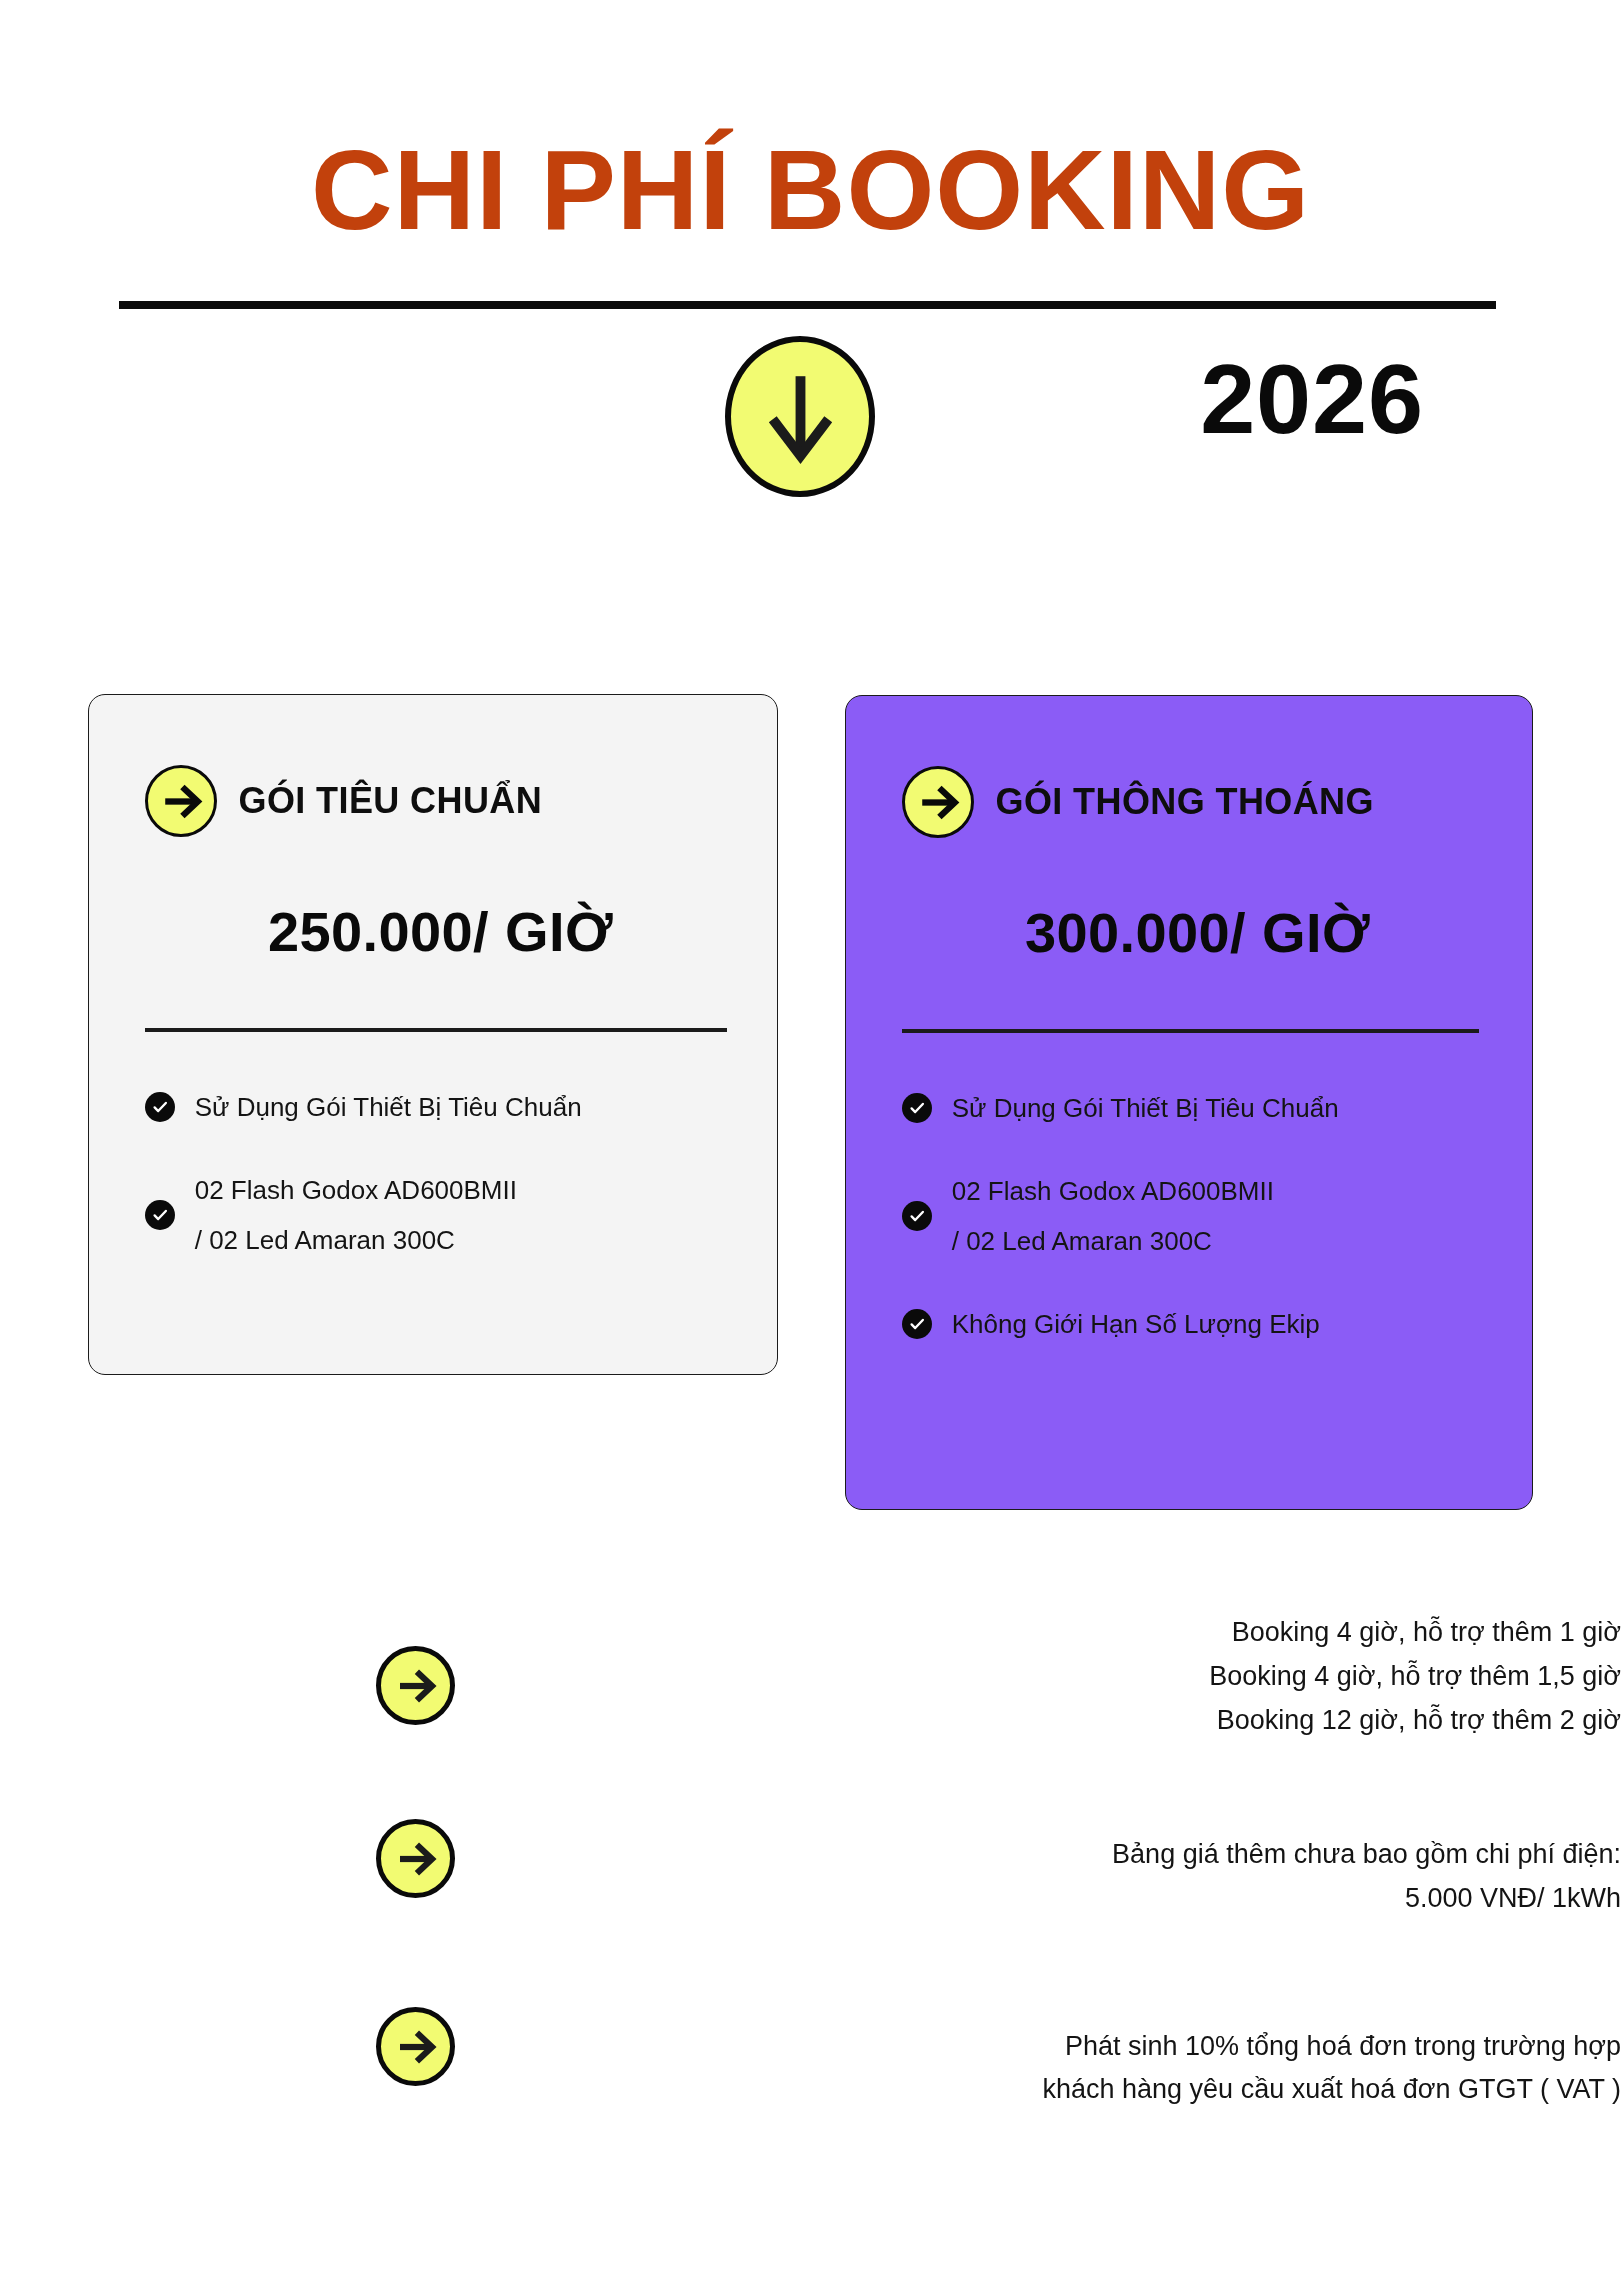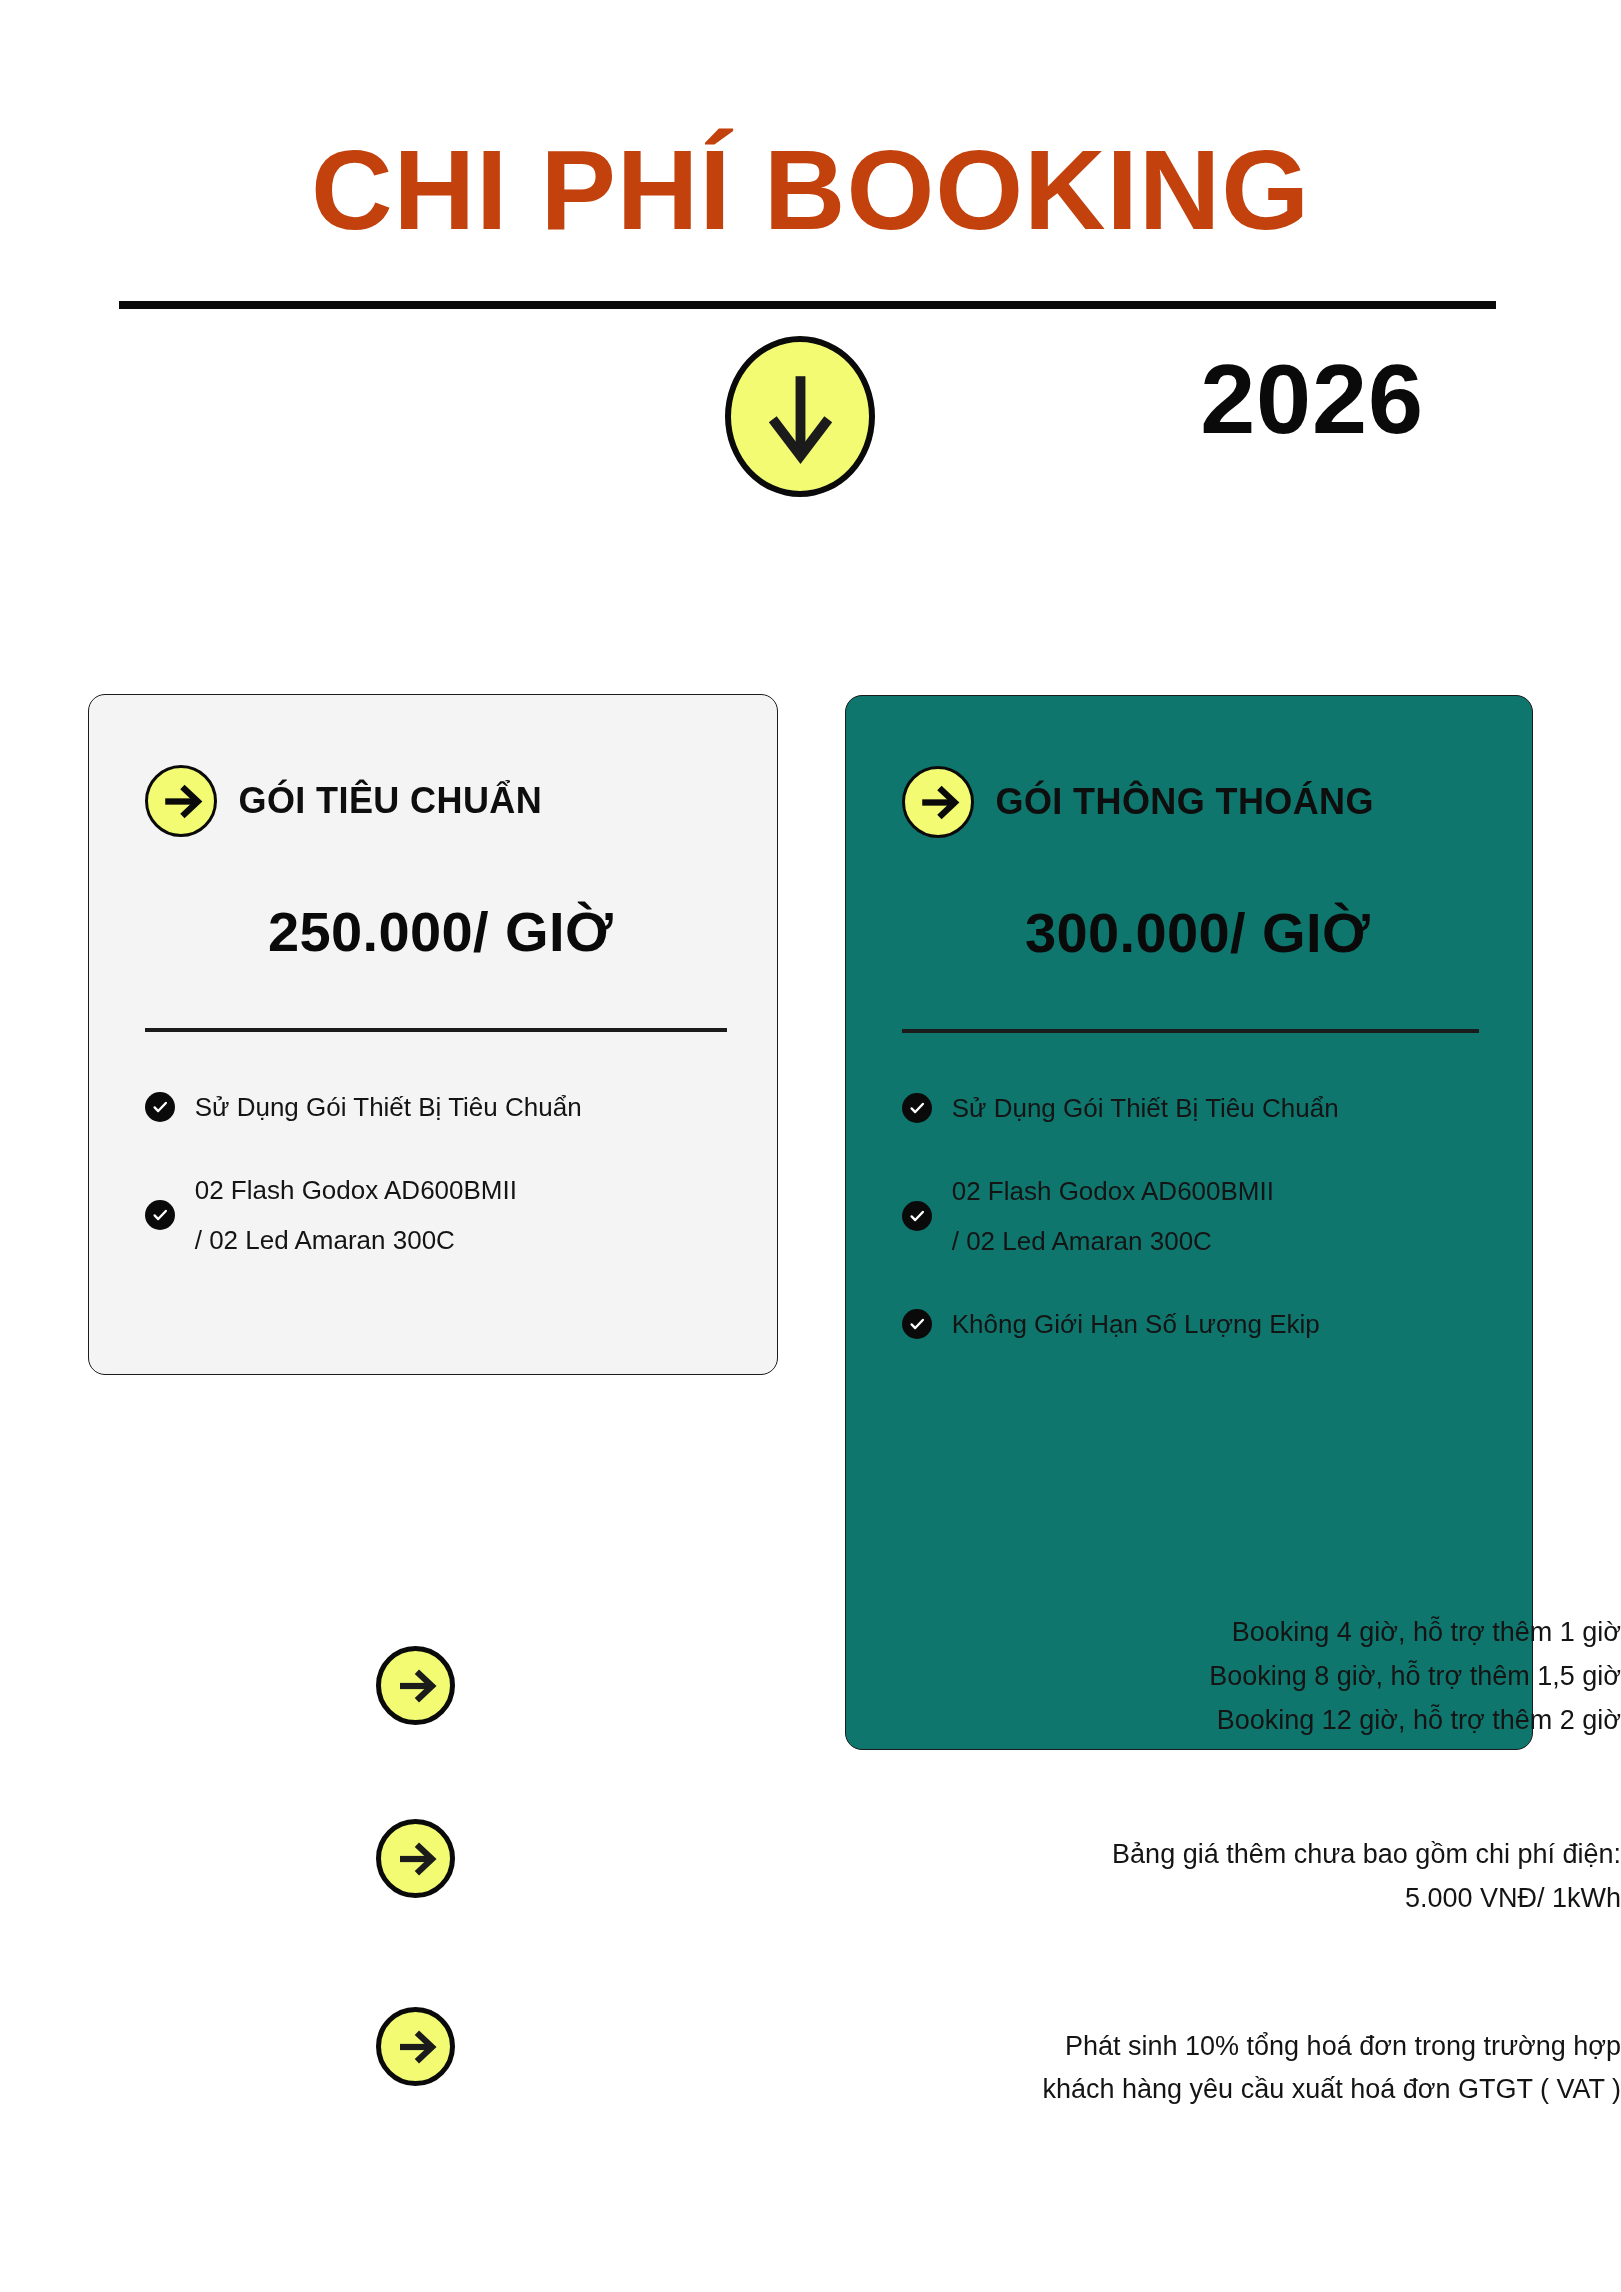--- a/index.html
+++ b/index.html
@@ -89,22 +89,22 @@
     top: 694px;
     width: 690px;
     height: 681px;
     background: #F4F4F4;
   }
 
   .card-open {
     left: 845px;
     top: 695px;
     width: 688px;
-    height: 1055px;
-    background: #0f766e;
+    height: 815px;
+    background: #8b5cf6;
   }
 
   .card-head {
     position: absolute;
     top: 70px;
     left: 56px;
     display: flex;
     align-items: center;
     gap: 21.5px;
   }
@@ -361,21 +361,21 @@
 
   <div class="note note-1">
     <span class="note-circle">
       <svg width="48" height="48" viewBox="0 0 54 54" aria-hidden="true">
         <line x1="9" y1="27" x2="44" y2="27" stroke="#1b1b1b" stroke-width="7"></line>
         <polyline points="28,11 45,27 28,43" fill="none" stroke="#1b1b1b" stroke-width="7" stroke-linejoin="miter"></polyline>
       </svg>
     </span>
     <div class="note-text">
       <span class="line">Booking 4 giờ, hỗ trợ thêm 1 giờ</span>
-      <span class="line">Booking 8 giờ, hỗ trợ thêm 1,5 giờ</span>
+      <span class="line">Booking 4 giờ, hỗ trợ thêm 1,5 giờ</span>
       <span class="line">Booking 12 giờ, hỗ trợ thêm 2 giờ</span>
     </div>
   </div>
 
   <div class="note note-2">
     <span class="note-circle">
       <svg width="48" height="48" viewBox="0 0 54 54" aria-hidden="true">
         <line x1="9" y1="27" x2="44" y2="27" stroke="#1b1b1b" stroke-width="7"></line>
         <polyline points="28,11 45,27 28,43" fill="none" stroke="#1b1b1b" stroke-width="7" stroke-linejoin="miter"></polyline>
       </svg>

